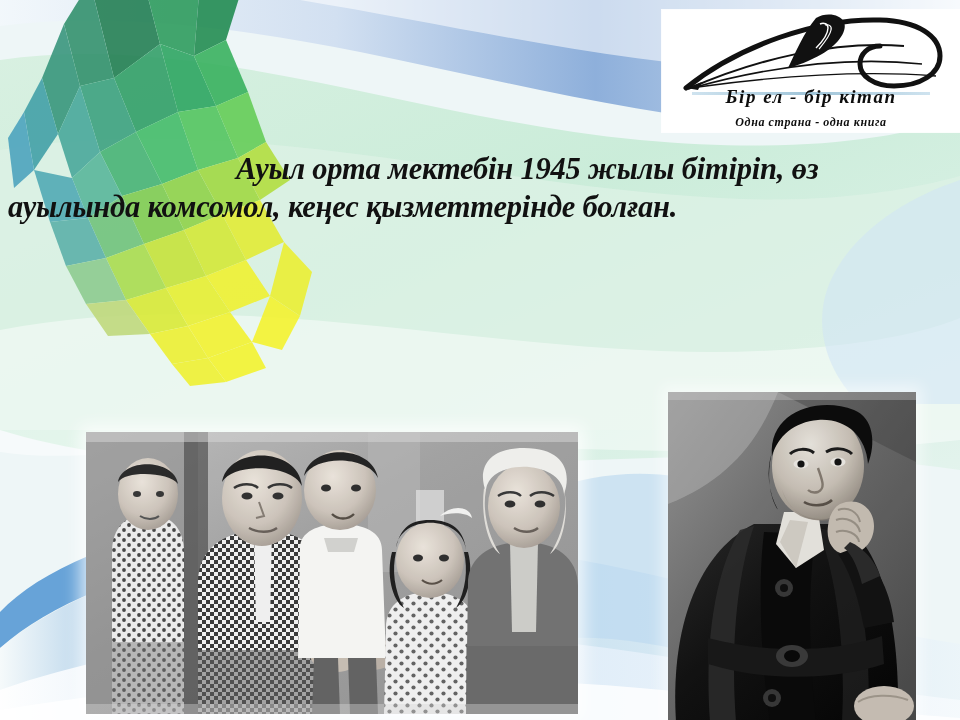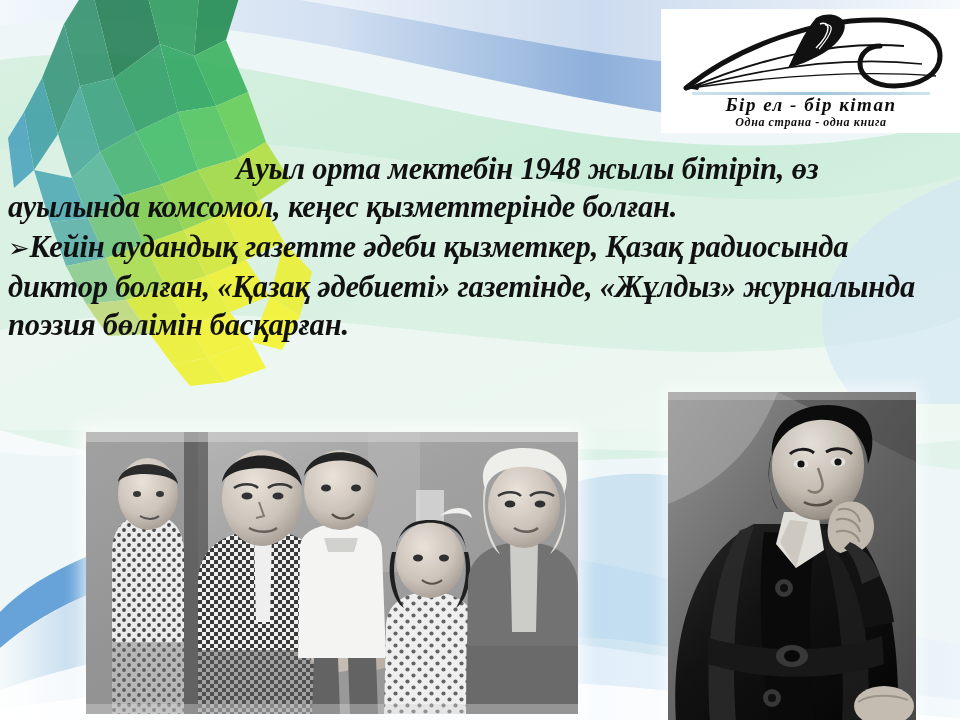--- a/index.html
+++ b/index.html
@@ -33,21 +33,21 @@
   .logo-quill svg{display:block;width:100%;height:100%;}
   .logo-rule{
     position:absolute;left:30px;top:82px;width:238px;height:3px;
     background:linear-gradient(90deg,#cfe3ef,#9fc4d8,#cfe3ef);
   }
   .logo-line{
     position:absolute;left:0;width:298px;text-align:center;
     font-family:"Liberation Serif",serif;
     font-style:italic;font-weight:700;color:#0d0d0d;white-space:nowrap;
   }
-  .logo-line-1{top:84px;font-size:19px;letter-spacing:1.5px;}
+  .logo-line-1{top:76px;font-size:19px;letter-spacing:1.5px;}
   .logo-line-2{top:105px;font-size:12px;letter-spacing:0.6px;}
 
   
   .slide-text{
     position:absolute;left:8px;top:150px;width:930px;
     font-family:"Liberation Serif",serif;
     font-weight:700;font-style:italic;
     font-size:30.5px;line-height:38px;
     color:#111111;
     letter-spacing:-0.2px;
@@ -193,22 +193,21 @@
 
         <path d="M 18,76 L 34,70 L 30,78 Z" fill="#111111"></path>
       </svg>
     </div>
     <div class="logo-rule"></div>
     <div class="logo-line logo-line-1">Бір ел  -  бір кітап</div>
     <div class="logo-line logo-line-2">Одна страна - одна книга</div>
   </div>
 
   <div class="slide-text">
-    <p class="para para-1">Ауыл орта мектебін 1948 жылы бітіріп, өз ауылында комсомол, кеңес қызметтерінде болған.</p>
-    <p class="para para-2"><span class="arrow-bullet">➢</span><span>Кейін аудандық газетте әдеби қызметкер, Қазақ радиосында диктор болған, «Қазақ әдебиеті» газетінде, «Жұлдыз» журналында поэзия бөлімін басқарған.</span></p>
+    <p class="para para-1">Ауыл орта мектебін 1945 жылы бітіріп, өз ауылында комсомол, кеңес қызметтерінде болған.</p>
   </div>
 
   <div class="photo photo-family">
     <svg class="ph-canvas" viewBox="0 0 492 282" preserveAspectRatio="none" aria-hidden="true">
       <defs>
         <linearGradient id="pfBg" x1="0" y1="0" x2="1" y2="1">
           <stop offset="0%" stop-color="#b9b9b9"></stop>
           <stop offset="40%" stop-color="#9d9d9d"></stop>
           <stop offset="100%" stop-color="#8a8a8a"></stop>
         </linearGradient>

